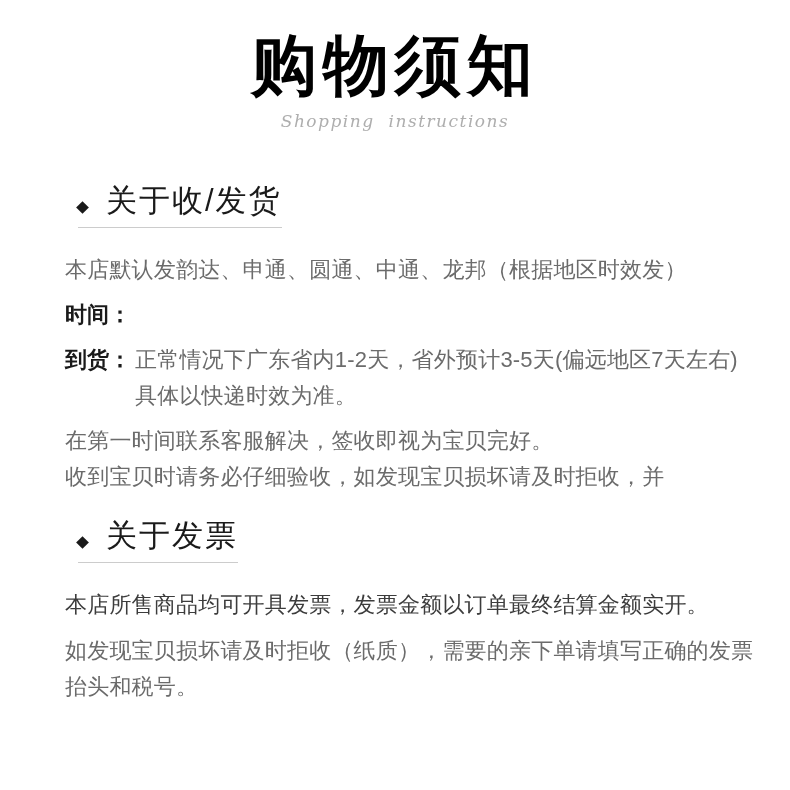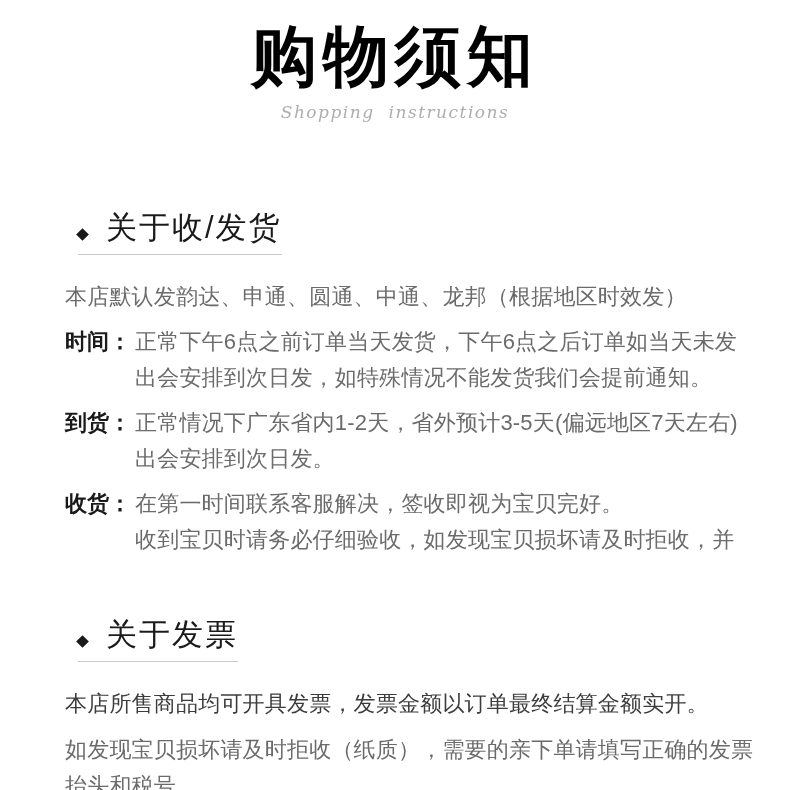--- a/index.html
+++ b/index.html
@@ -7,21 +7,21 @@
     --heading-black:#1a1a1a; --divider-gray:#cccccc; --label-black:#1a1a1a;
     --body-gray:#6b6b6b; --body-dark:#3c3c3c;
   }
   *{margin:0;padding:0;box-sizing:border-box;}
   html,body{width:790px;height:790px;}
   body{
     background:var(--background);
     font-family:"Liberation Sans","DejaVu Sans",sans-serif;
     overflow:hidden;
   }
-  .page{width:790px;height:750px;padding-top:16px;position:relative;}
+  .page{width:790px;height:750px;padding-top:25px;position:relative;}
 
   .page-title{
     text-align:center;
     font-size:66px;
     line-height:80px;
     font-weight:900;
     letter-spacing:6px;
     color:var(--title);
   }
   .page-subtitle{
@@ -52,21 +52,20 @@
     transform:rotate(45deg);
     margin-bottom:9px;
     flex:0 0 auto;
   }
   .section-title{
     font-size:31px;
     line-height:40px;
     letter-spacing:2px;
     color:var(--heading-black);
     font-weight:400;
-    margin-top:36px;
   }
 
   .rows{margin:24px 0 0 65px;}
   .row{display:flex;margin-bottom:9px;}
   .row-label{
     flex:0 0 70px;
     font-size:22px;
     line-height:36px;
     font-weight:700;
     color:var(--label-black);
@@ -103,36 +102,31 @@
   <div class="rows">
 
     <div class="row">
       <div class="row-content">
         <div class="line">本店默认发韵达、申通、圆通、中通、龙邦（根据地区时效发）</div>
       </div>
     </div>
 
     <div class="row">
       <span class="row-label">时间：</span>
-      <div class="row-content">
-        <div class="line">正常下午6点之前订单当天发货，下午6点之后订单如当天未发</div>
-        <div class="line">出会安排到次日发，如特殊情况不能发货我们会提前通知。</div>
-      </div>
     </div>
 
     <div class="row">
       <span class="row-label">到货：</span>
       <div class="row-content">
         <div class="line">正常情况下广东省内1-2天，省外预计3-5天(偏远地区7天左右)</div>
-        <div class="line">出会安排到次日发。</div>
+        <div class="line">具体以快递时效为准。</div>
       </div>
     </div>
 
     <div class="row">
-      <span class="row-label">收货：</span>
       <div class="row-content">
         <div class="line">在第一时间联系客服解决，签收即视为宝贝完好。</div>
         <div class="line">收到宝贝时请务必仔细验收，如发现宝贝损坏请及时拒收，并</div>
       </div>
     </div>
 
   </div>
 
   <div>
     <div class="section-head second">

